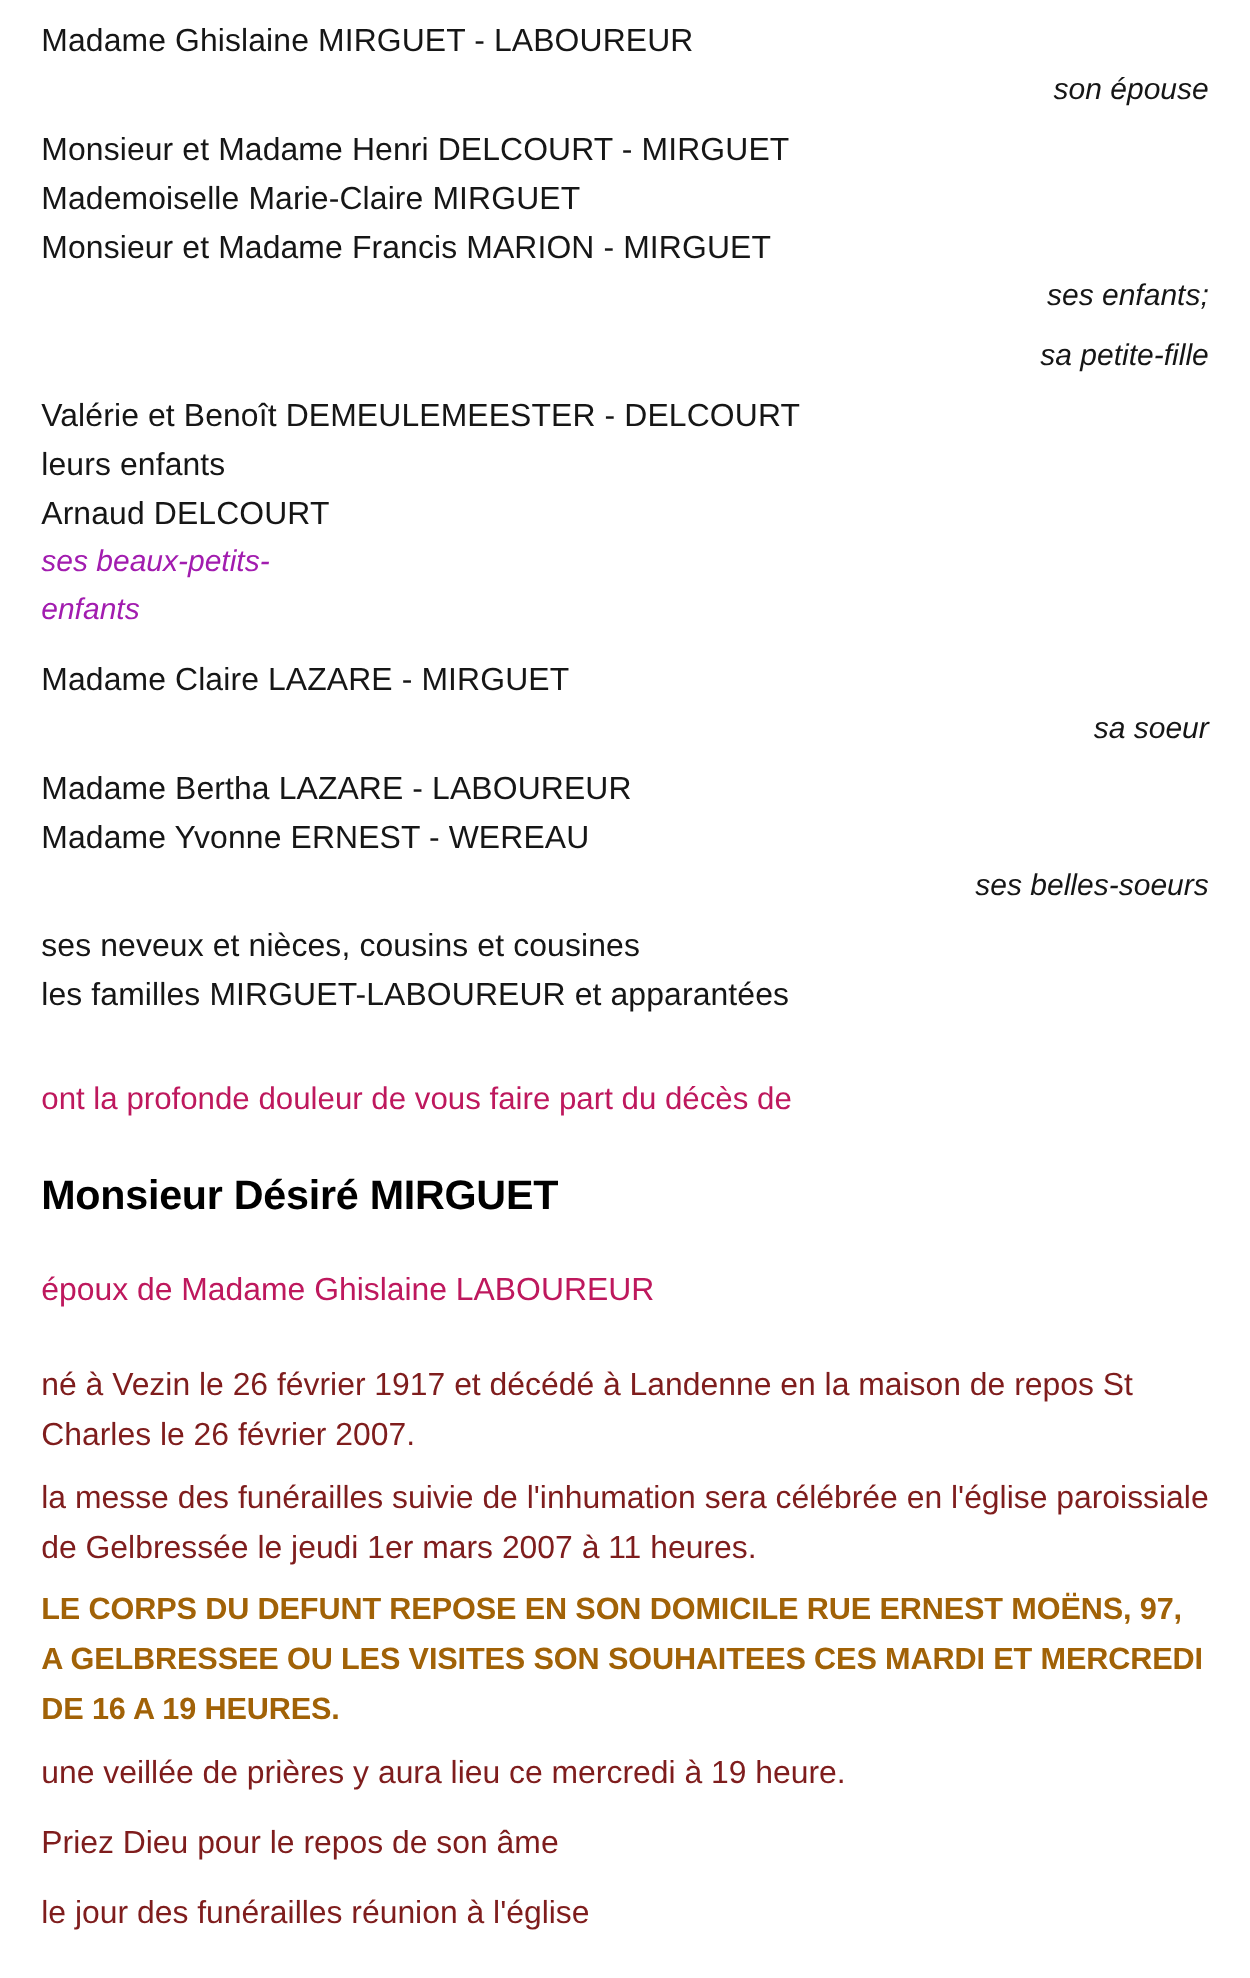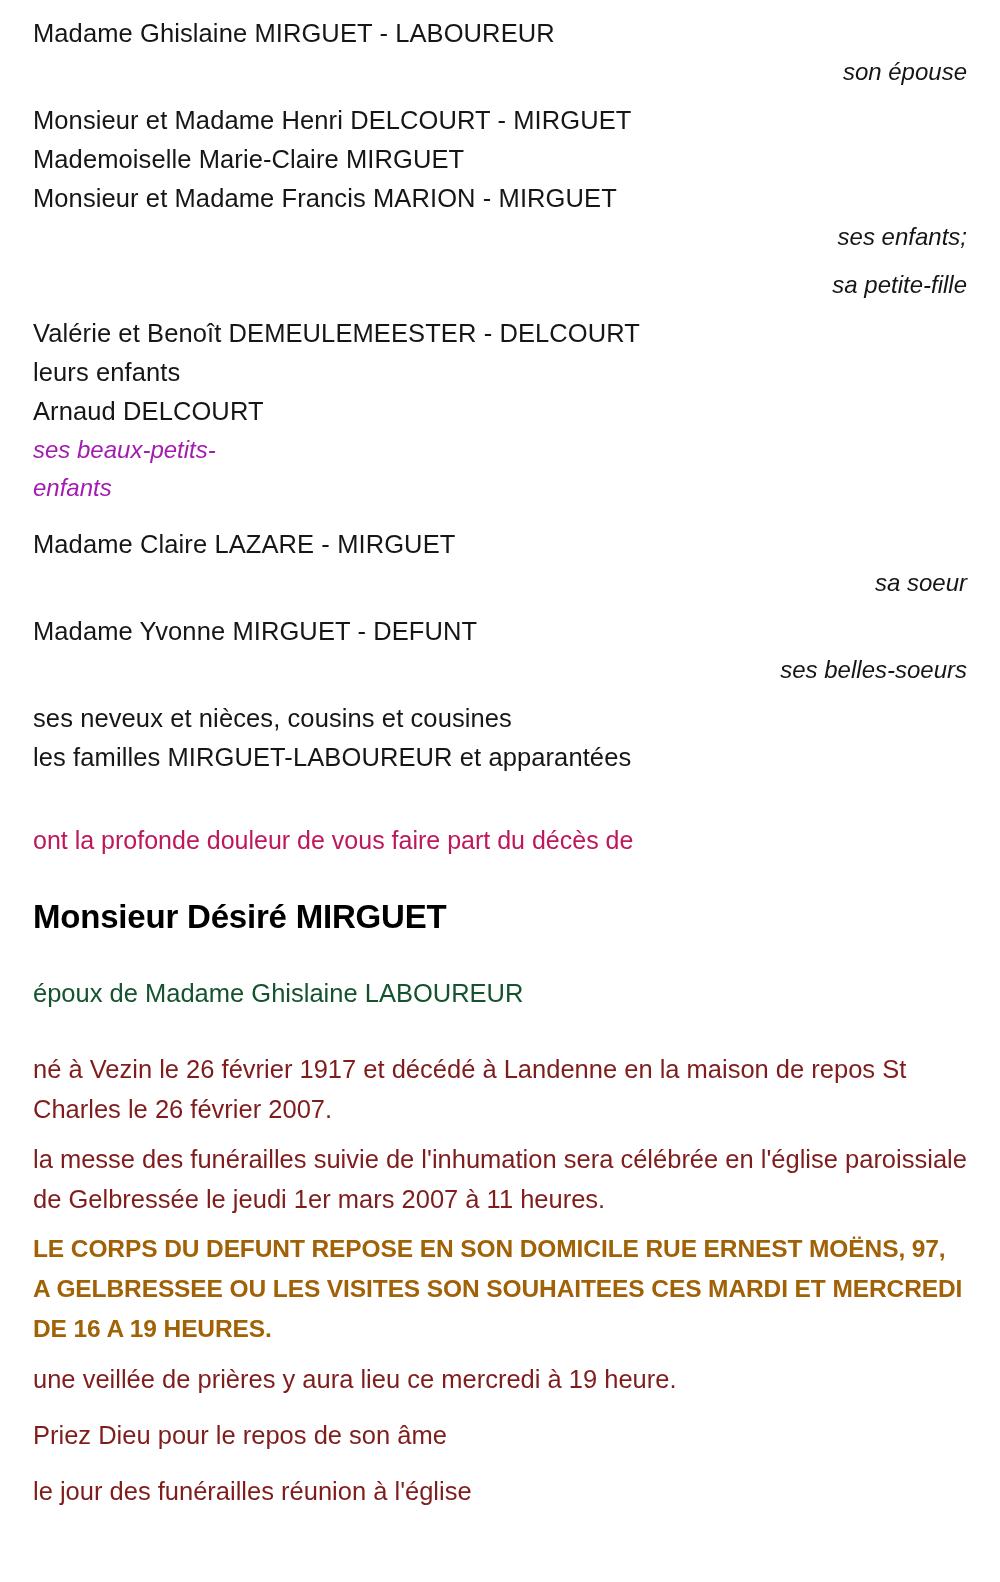--- a/index.html
+++ b/index.html
@@ -62,21 +62,21 @@
   .deceased {
     font-size: 33px;
     line-height: 42px;
     font-weight: bold;
     letter-spacing: -0.2px;
     color: #000000;
   }
   .spouse {
     font-size: 25.5px;
     line-height: 39px;
-    color: #14532d;
+    color: #be185d;
   }
   .para {
     font-size: 25.5px;
     line-height: 40px;
     color: #7f1d1d;
   }
   .notice {
     font-size: 24.5px;
     line-height: 40px;
     font-weight: bold;
@@ -126,21 +126,22 @@
   <div class="gap-18"></div>
 
   <div class="row">
     <div class="nameline">Madame Claire LAZARE - MIRGUET</div>
     <div class="rel">sa soeur</div>
   </div>
 
   <div class="gap-10"></div>
 
   <div class="row">
-    <div class="nameline">Madame Yvonne MIRGUET - DEFUNT</div>
+    <div class="nameline">Madame Bertha LAZARE - LABOUREUR</div>
+    <div class="nameline">Madame Yvonne ERNEST - WEREAU</div>
     <div class="rel">ses belles-soeurs</div>
   </div>
 
   <div class="gap-10"></div>
 
   <div class="row">
     <div class="nameline">ses neveux et nièces, cousins et cousines</div>
     <div class="nameline">les familles MIRGUET-LABOUREUR et apparantées</div>
   </div>
 

